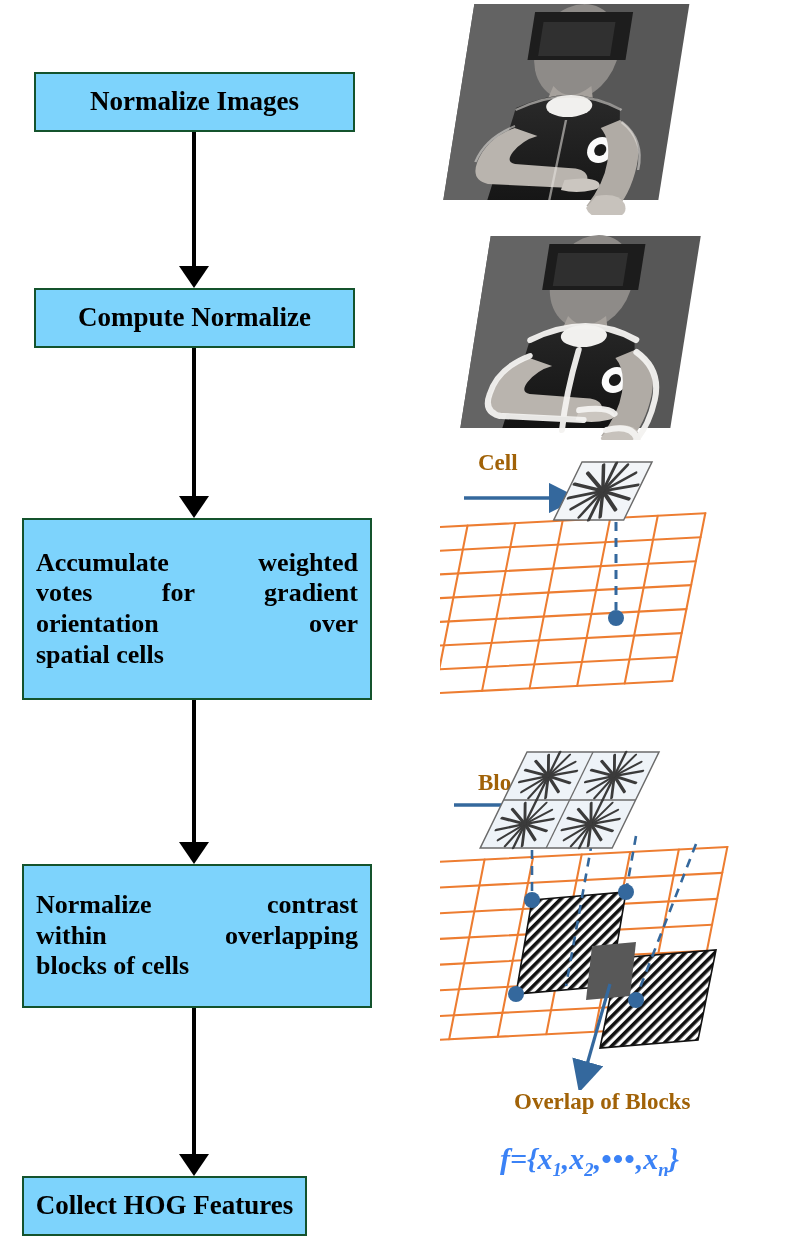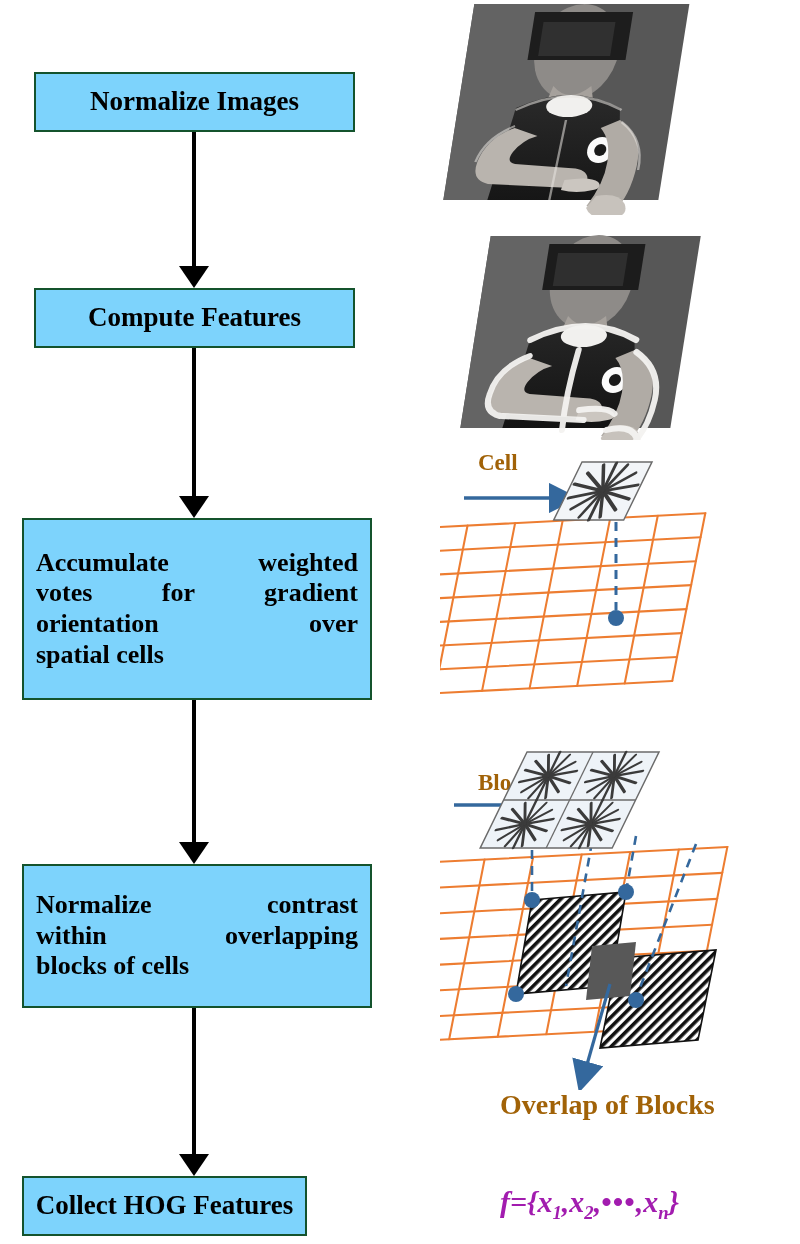--- a/index.html
+++ b/index.html
@@ -51,40 +51,40 @@
   
   .art{position:absolute;}
 
   .label{
     position:absolute;font-weight:bold;color:#a16207;
     font-family:"Liberation Serif","DejaVu Serif",serif;
     white-space:nowrap;
   }
   #label-cell{left:478px;top:450px;font-size:23px;}
   #label-block{left:478px;top:770px;font-size:23px;}
-  #label-overlap{left:500px;top:1089px;font-size:28px;}
+  #label-overlap{left:514px;top:1089px;font-size:23px;}
   #formula{
-    position:absolute;left:500px;top:1185px;font-size:30px;font-weight:bold;
-    font-style:italic;color:#a21caf;white-space:nowrap;
+    position:absolute;left:500px;top:1142px;font-size:30px;font-weight:bold;
+    font-style:italic;color:#3b82f6;white-space:nowrap;
     font-family:"Liberation Serif","DejaVu Serif",serif;
   }
   #formula sub{font-size:0.62em;font-style:italic;}
   #formula .up{font-style:normal;letter-spacing:1px;}
 </style>
 </head>
 <body>
 
 <div class="stage">
 
   <div class="fbox center" id="box-normalize-images">
     <span class="ln">Normalize Images</span>
   </div>
 
   <div class="fbox center" id="box-compute-gradients">
-    <span class="ln">Compute Features</span>
+    <span class="ln">Compute Normalize</span>
   </div>
 
   <div class="fbox just" id="box-normalize-contrast">
     <span class="ln">Normalize contrast</span>
     <span class="ln">within overlapping</span>
     <span class="ln last">blocks of cells</span>
   </div>
 
   <div class="fbox just" id="box-accumulate">
     <span class="ln">Accumulate weighted</span>

